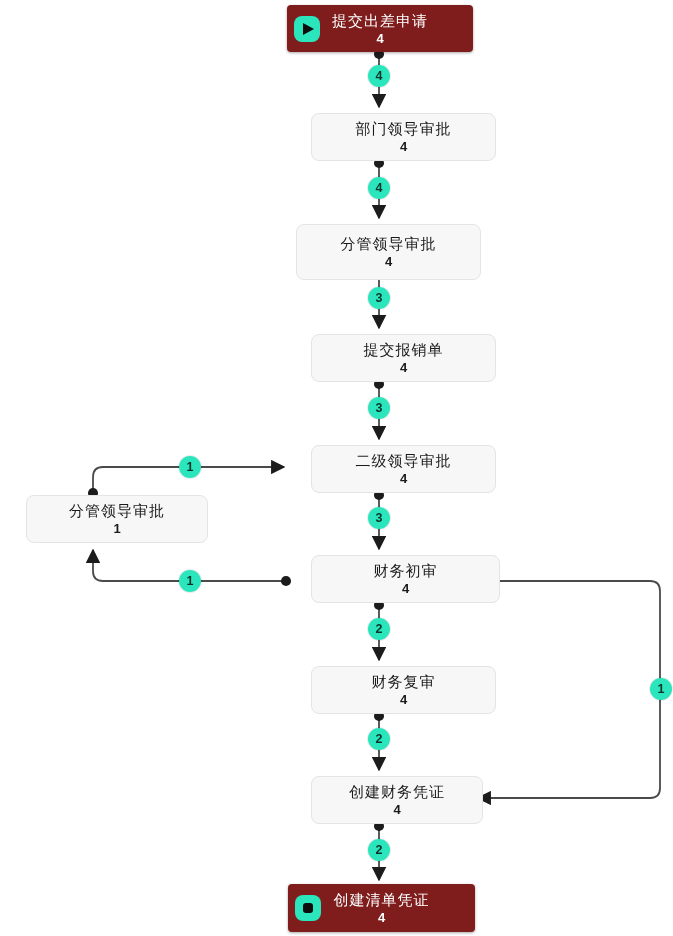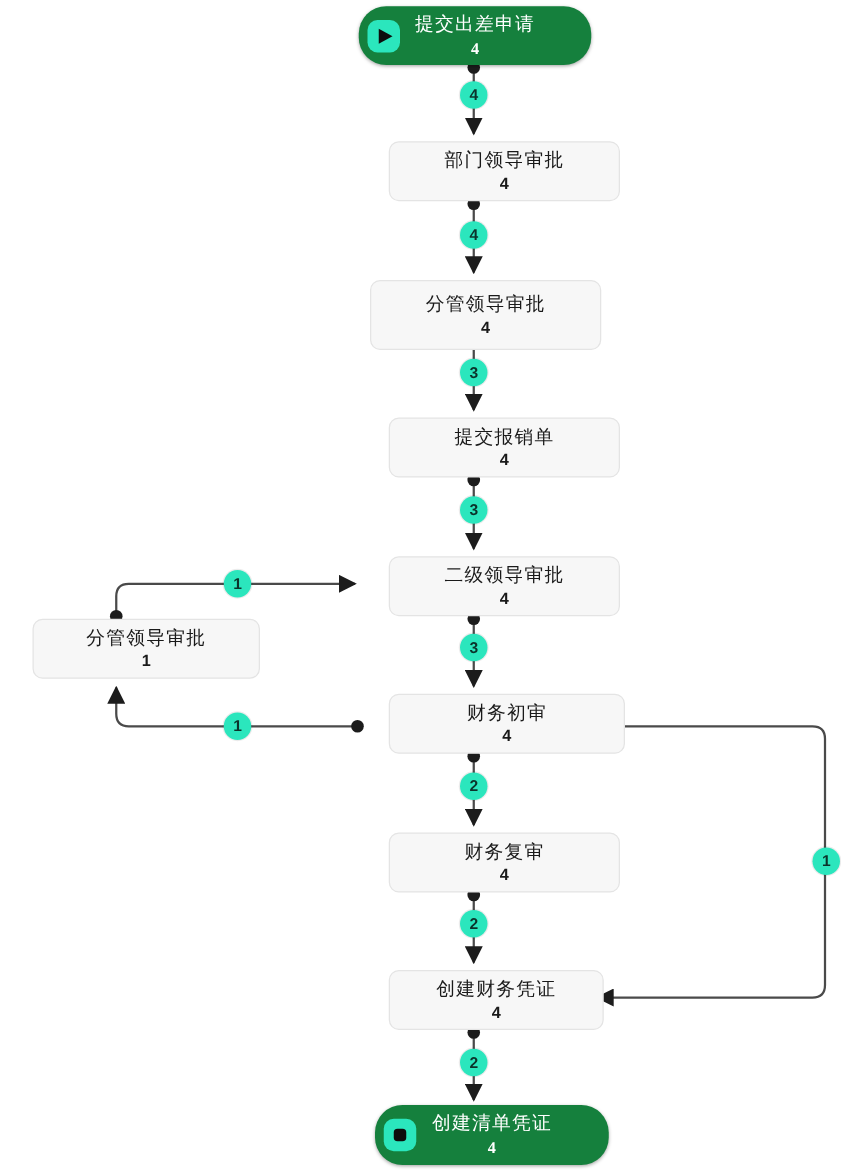--- a/index.html
+++ b/index.html
@@ -3,21 +3,21 @@
 <meta charset="utf-8">
 <style>
   html,body{margin:0;padding:0;background:#ffffff;}
   body{width:673px;height:936px;font-family:"Liberation Sans","DejaVu Sans",sans-serif;}
   .canvas{position:relative;width:673px;height:936px;background:#ffffff;overflow:hidden;}
   .edge-layer{position:absolute;left:0;top:0;width:673px;height:936px;}
   .edge{fill:none;stroke:#4a4a4a;stroke-width:1.8px;}
   .node{position:absolute;display:flex;flex-direction:column;align-items:center;justify-content:center;
         box-sizing:border-box;border-radius:8px;cursor:pointer;}
   .node.task{background:#f7f7f7;border:1px solid #e4e4e4;color:#1a1a1a;margin-left:24px;}
-  .node.start,.node.end{background:#15803d;color:#ffffff;border-radius:22px;box-shadow:0 1px 3px rgba(0,0,0,.35);font-family:Liberation Serif, serif;}
+  .node.start,.node.end{background:#7f1d1d;color:#ffffff;border-radius:4px;box-shadow:0 1px 3px rgba(0,0,0,.35);}
   .node-label{font-size:15px;line-height:19px;letter-spacing:1px;}
   .node-count{font-size:13px;font-weight:700;line-height:16px;margin-top:1px;}
   .node-icon{position:absolute;left:7px;top:50%;transform:translateY(-50%);
              width:26px;height:26px;border-radius:8px;display:flex;align-items:center;justify-content:center;}
   .play-glyph{width:0;height:0;border-left:11px solid #0d0d0d;
               border-top:6.5px solid transparent;border-bottom:6.5px solid transparent;margin-left:3px;}
   .stop-glyph{width:10px;height:10px;border-radius:3px;background:#0d0d0d;}
   .badge{position:absolute;width:22px;height:22px;border-radius:50%;
          display:flex;align-items:center;justify-content:center;transform:translate(-50%,-50%);
          font-size:12.5px;font-weight:700;cursor:pointer;box-shadow:0 0 0 1px rgba(0,0,0,0.08);}
@@ -78,21 +78,21 @@
         <div class="node-count">4</div>
       </div>
       <div class="node task" style="left: 287px; top: 666px; width: 185px; height: 48px;">
         <div class="node-label">财务复审</div>
         <div class="node-count">4</div>
       </div>
       <div class="node task" style="left: 287px; top: 776px; width: 172px; height: 48px;">
         <div class="node-label">创建财务凭证</div>
         <div class="node-count">4</div>
       </div>
-      <div class="node end" style="left: 288px; top: 884px; width: 187px; height: 48px; margin-left: 12px;">
+      <div class="node end" style="left: 288px; top: 884px; width: 187px; height: 48px;">
         <span class="node-icon" style="background: rgb(43, 230, 189);">
           <span class="stop-glyph"></span>
         </span>
         <div class="node-label">创建清单凭证</div>
         <div class="node-count">4</div>
       </div>
       <div class="node task" style="left: 2px; top: 495px; width: 182px; height: 48px;">
         <div class="node-label">分管领导审批</div>
         <div class="node-count">1</div>
       </div>

